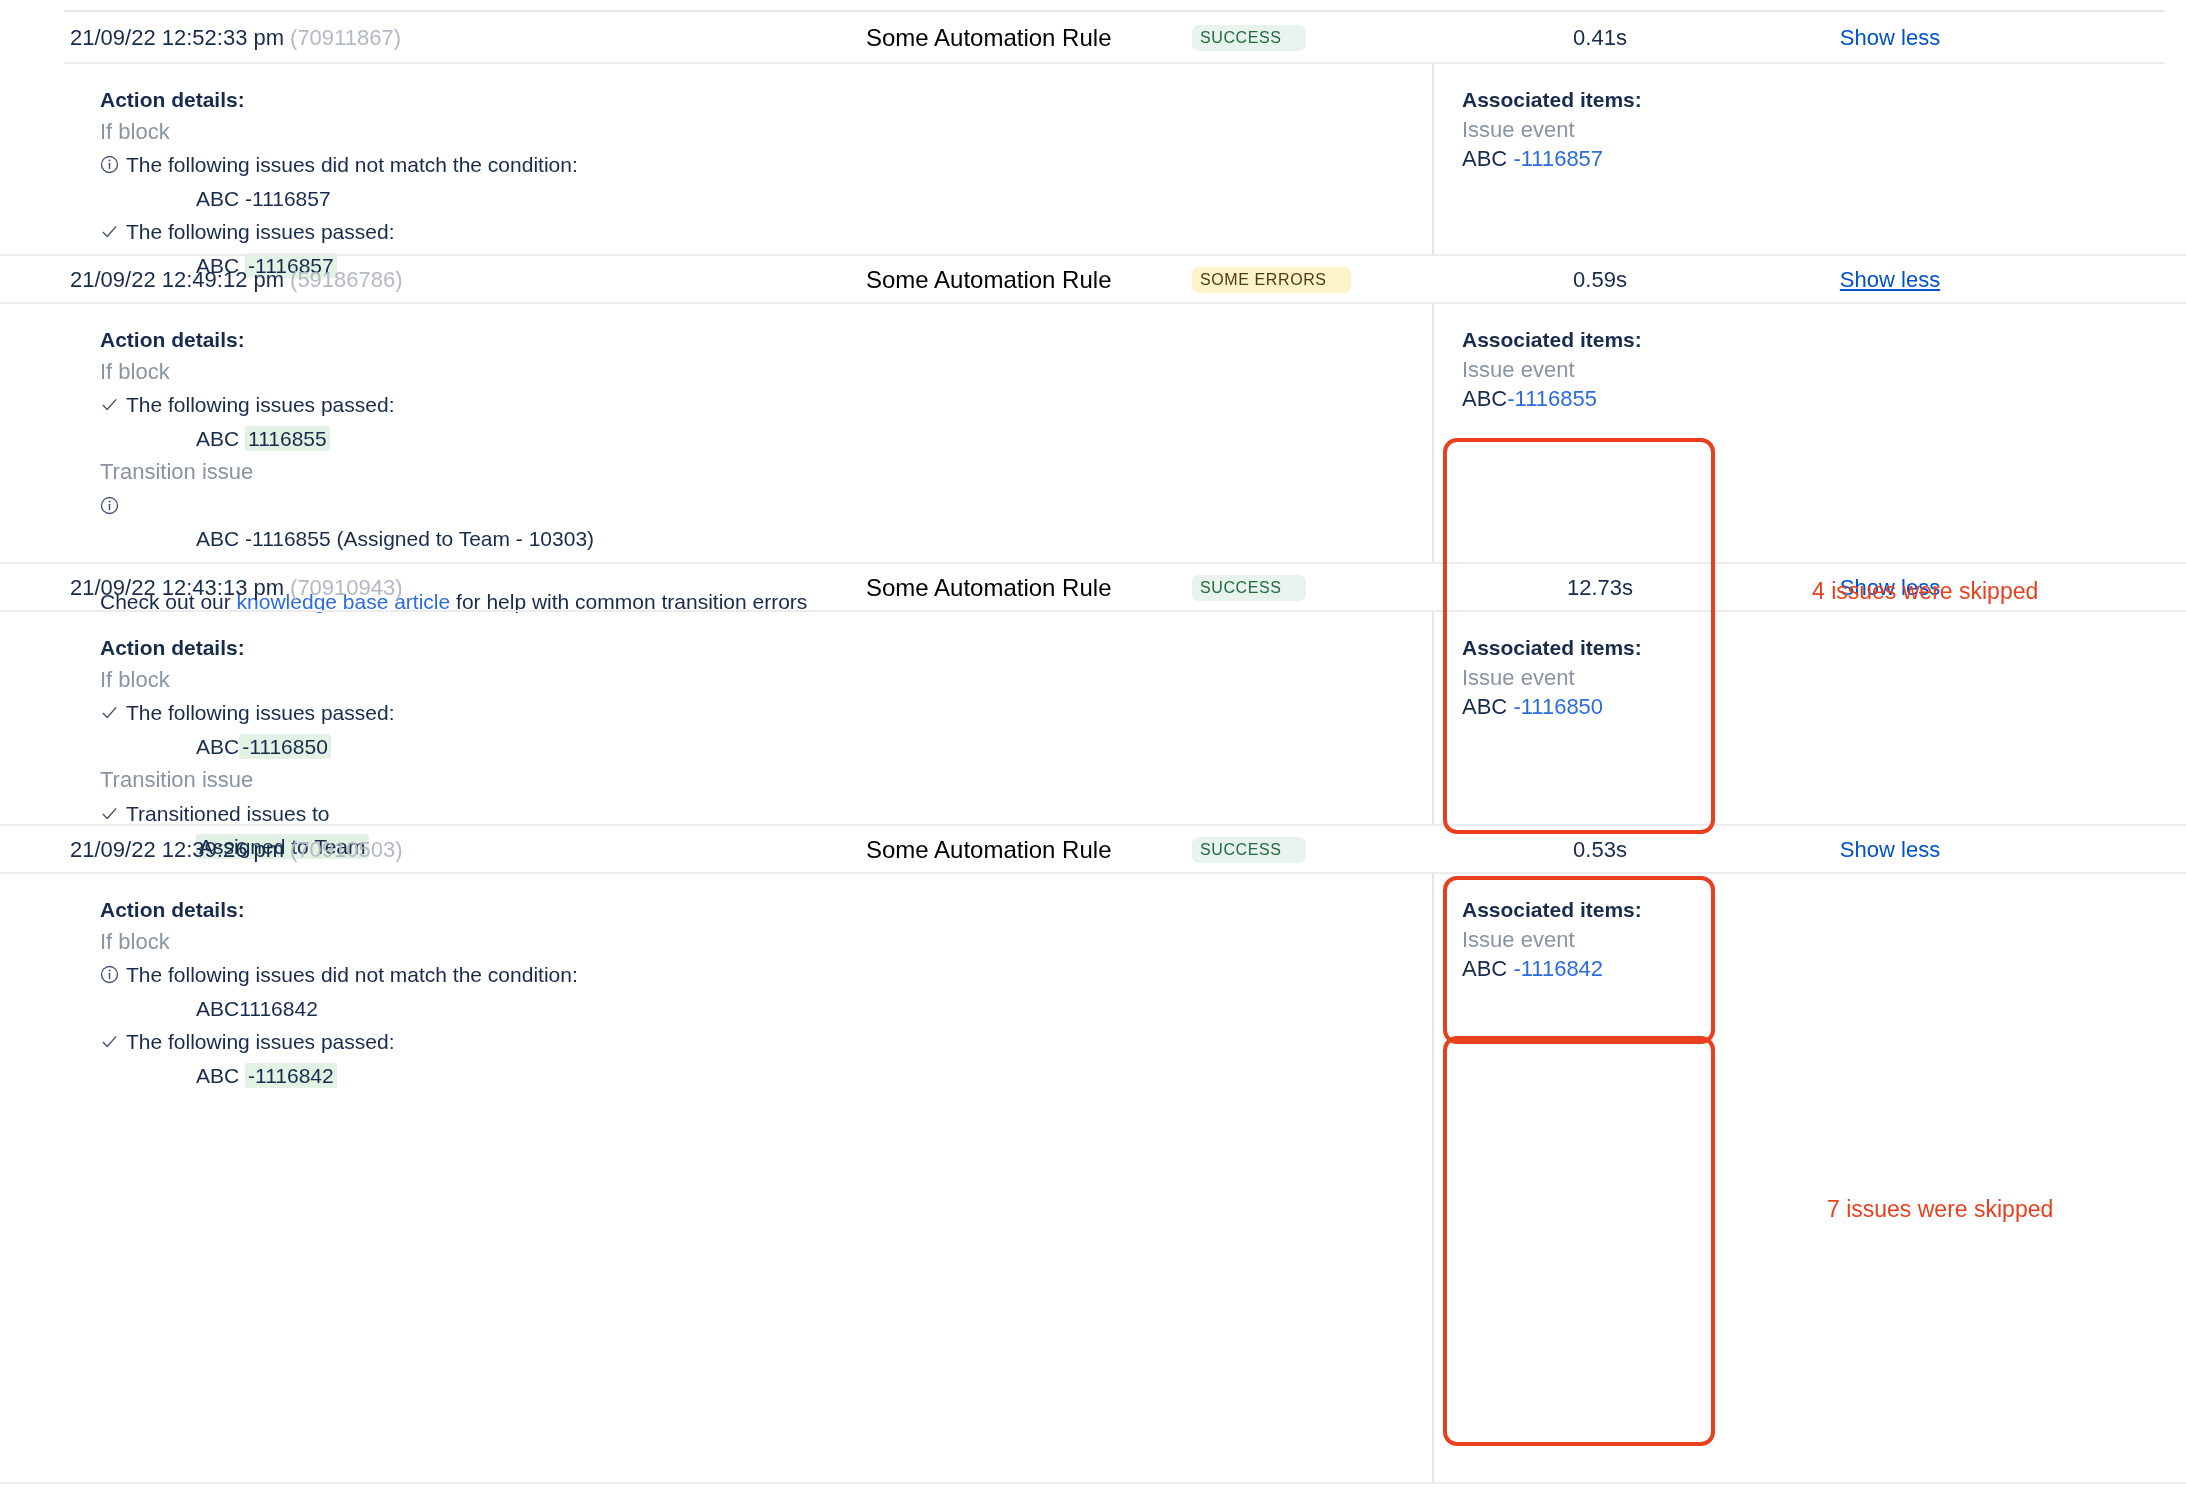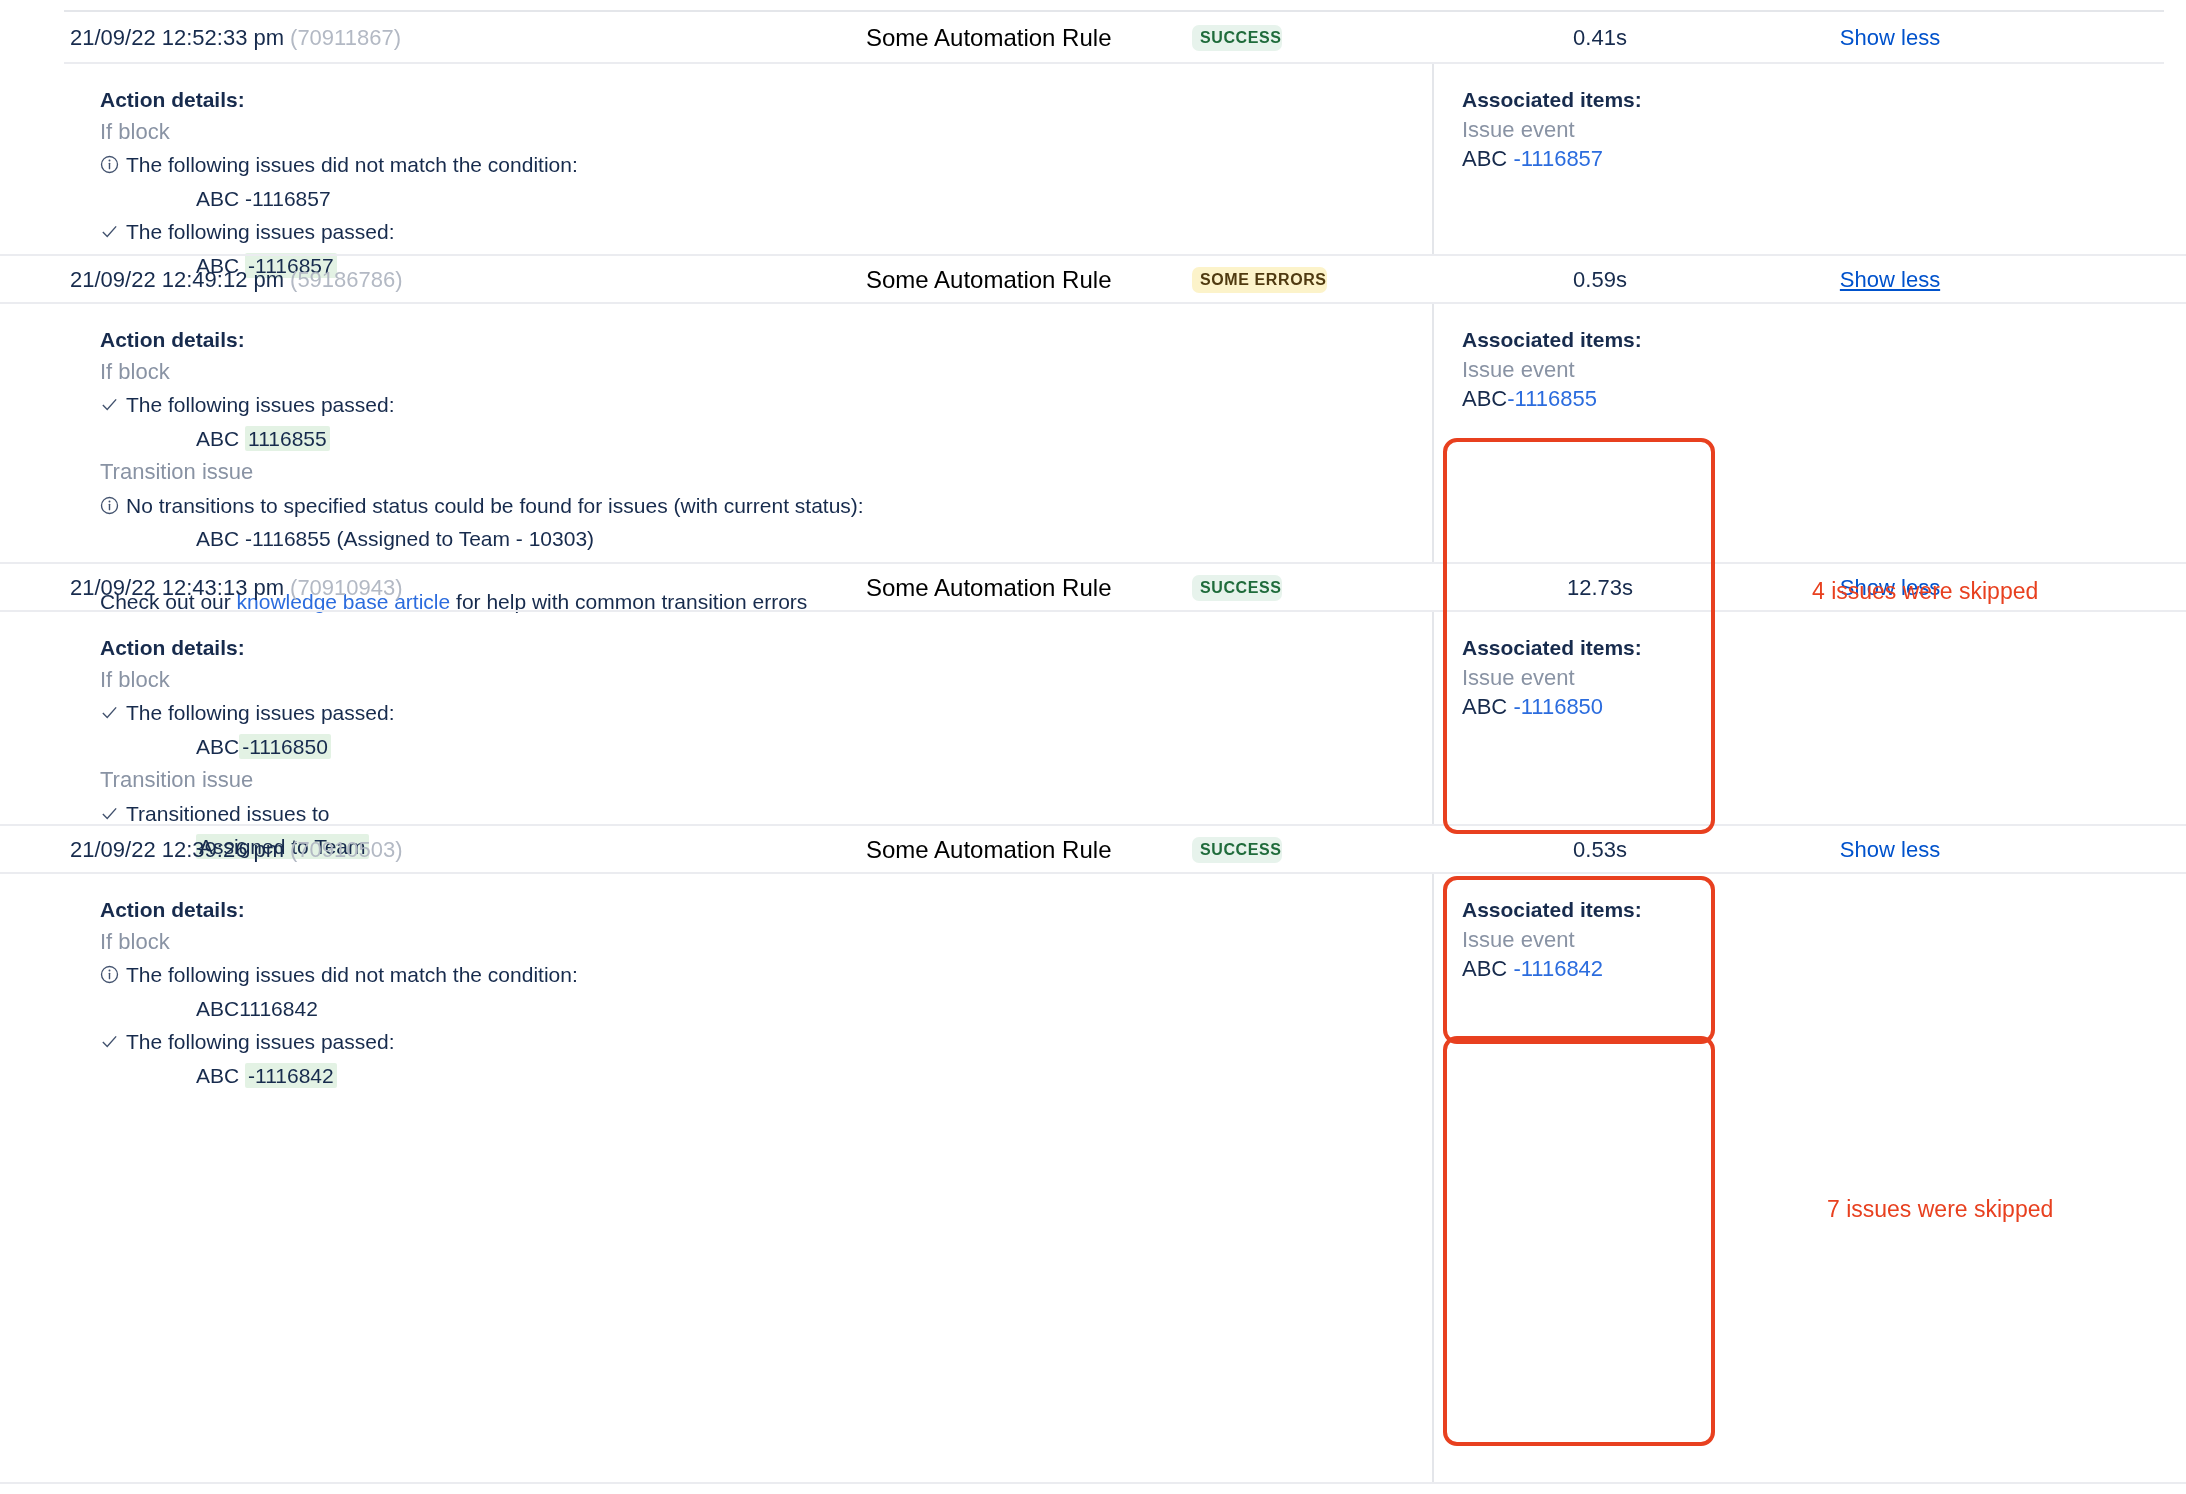--- a/index.html
+++ b/index.html
@@ -81,23 +81,23 @@
     cursor: pointer;
   }
   .audit-row .cell-toggle.underlined {
     text-decoration: underline;
   }
 
   
   .badge {
     display: inline-block;
     font-size: 16px;
-    font-weight: bold;
+    font-weight: normal;
     letter-spacing: 0.6px;
-    padding: 4px 0 4px 8px;
+    padding: 4px 24px 4px 8px;
     border-radius: 7px;
     line-height: 1.1;
     text-transform: uppercase;
     white-space: nowrap;
   }
   .badge.success {
     background: #e7f3ec;
     color: #1f6b3b;
   }
   .badge.some-errors {
@@ -328,21 +328,20 @@
       </div>
       <div class="muted-line">Transition issue</div>
       <div class="result-line">
         <span class="glyph">
           <svg width="19" height="19" viewBox="0 0 20 20">
               <circle cx="10" cy="10" r="8.4" fill="none" stroke="#42526e" stroke-width="1.4"></circle>
               <circle cx="10" cy="5.8" r="1.05" fill="#42526e"></circle>
               <rect x="9.25" y="8.1" width="1.5" height="7" rx="0.7" fill="#42526e"></rect>
             </svg>
         </span>
-        <span>No transitions to specified status could be found for issues (with current status):</span>
       </div>
       <div class="issue-line">
         <span class="key">ABC</span><span> -</span><span>1116855 (Assigned to Team - 10303)</span>
       </div>
       <div class="note-line">
         <span>Check out our </span><span class="link">knowledge base article</span><span> for help with common transition errors</span>
       </div>
     </div>
     <div class="detail-right" style="top:24px;">
       <div class="assoc-title">Associated items:</div>

